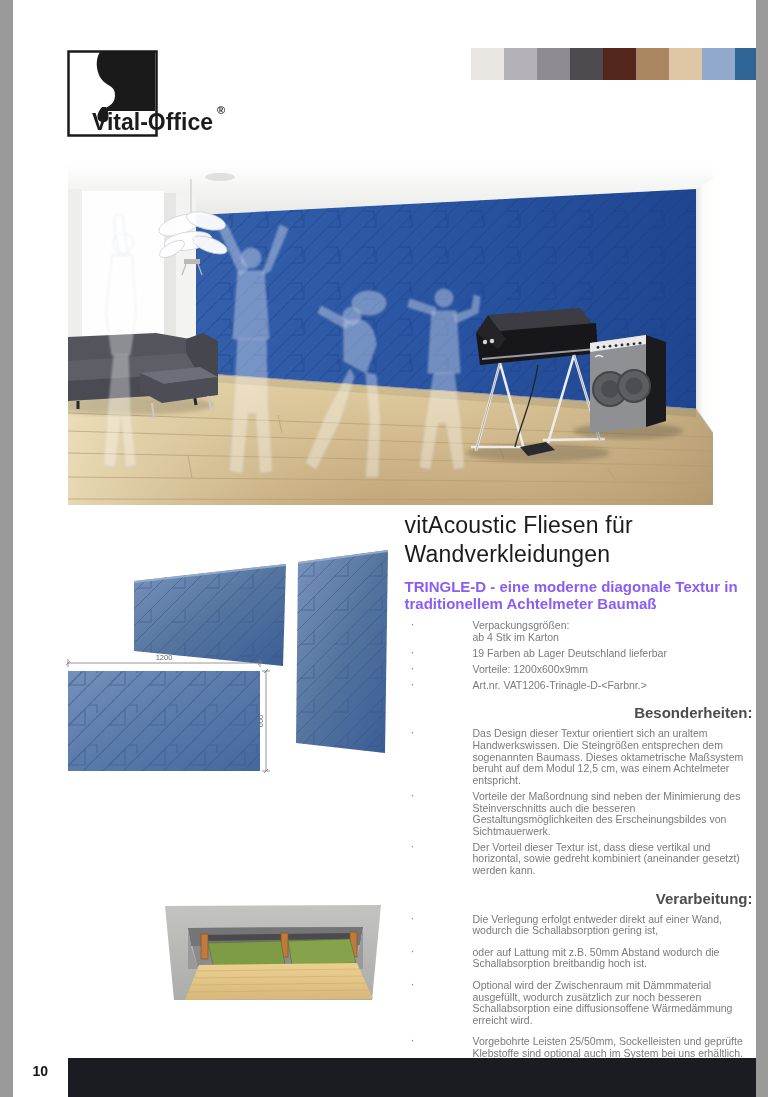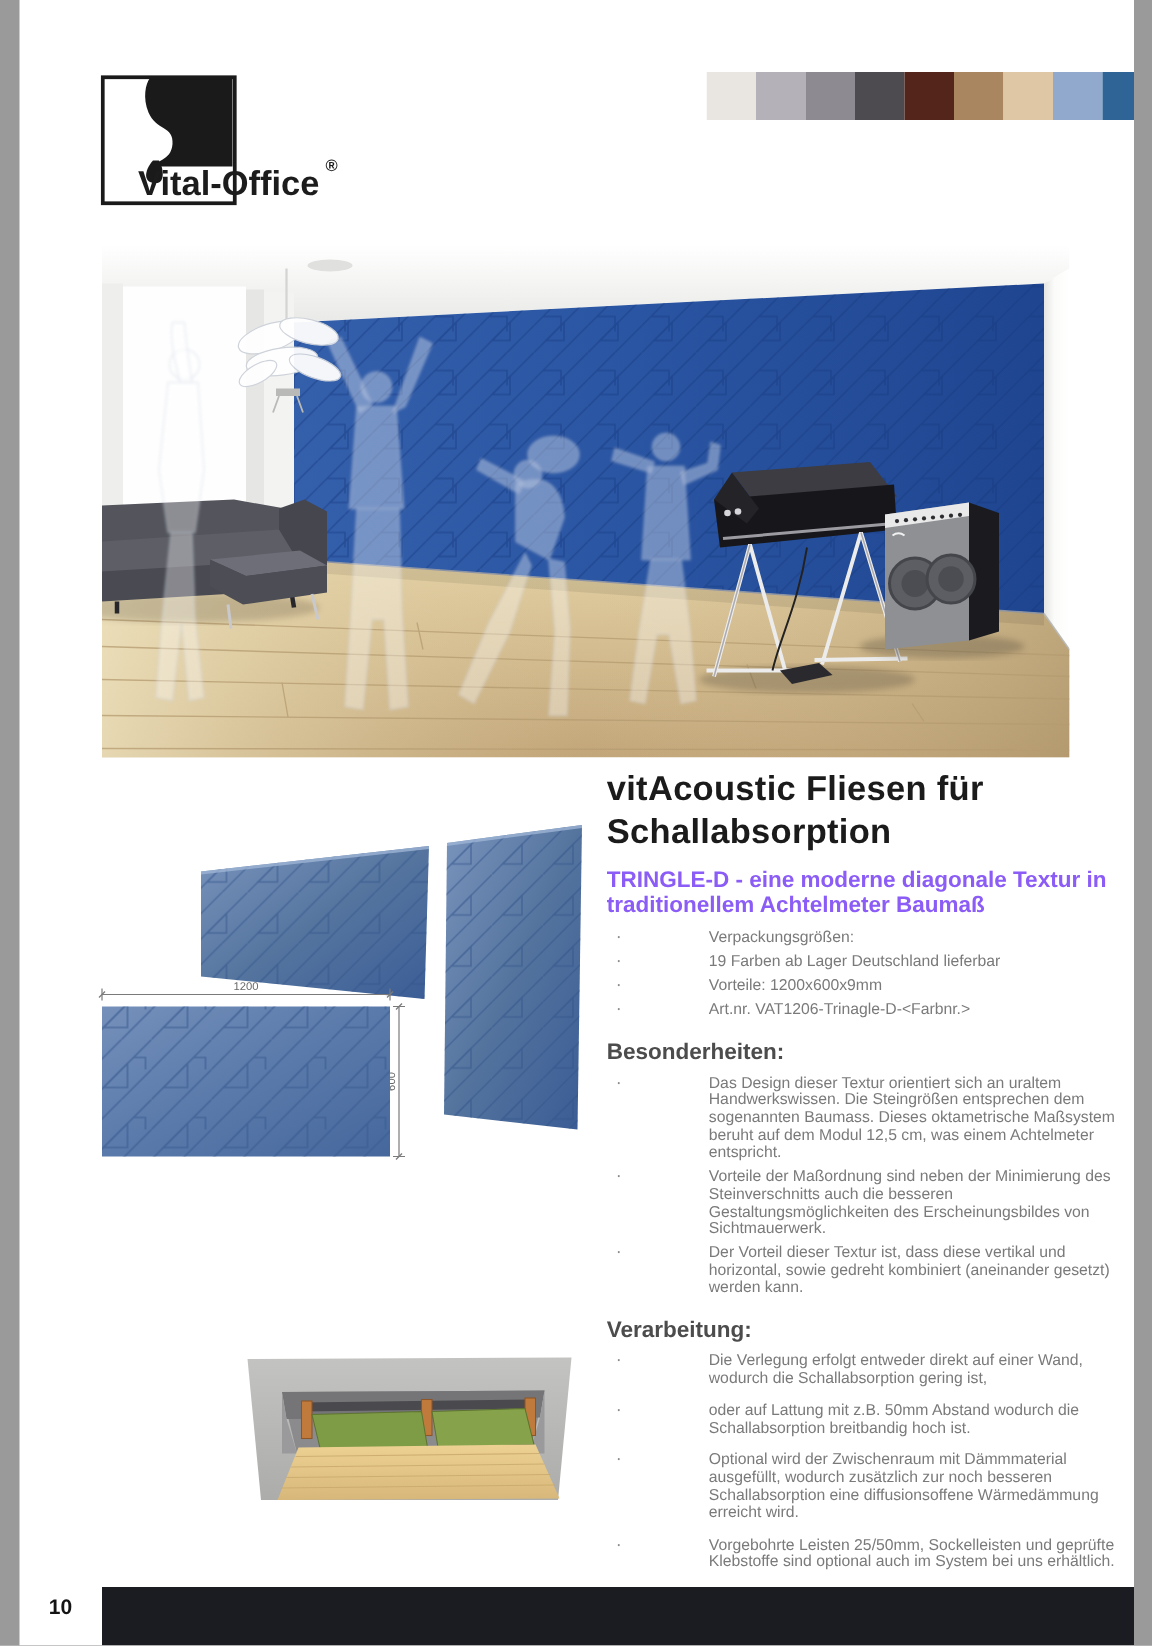--- a/index.html
+++ b/index.html
@@ -19,32 +19,32 @@
   
   .hero{position:absolute;left:55px;top:163px;width:645px;height:342px;}
   
   .panel-h{position:absolute;left:118px;top:561px;width:158px;height:108px;}
   .panel-v{position:absolute;left:281px;top:549px;width:96px;height:206px;}
   .panel-flat{position:absolute;left:48px;top:653px;width:214px;height:124px;}
   .mount{position:absolute;left:148px;top:903px;width:224px;height:112px;}
   
   .right-col{position:absolute;left:392px;top:511px;width:348px;color:#7a7a7a;}
   .right-col h1{
-    margin:0 0 9px 0;font-size:23px;line-height:29px;font-weight:bold;color:#1b1b1b;
+    margin:0 0 9px 0;font-size:23px;line-height:29px;font-weight:normal;color:#1b1b1b;
     letter-spacing:.2px;
   }
   .right-col .subtitle{
     margin:0 0 8px 0;font-size:15px;line-height:17px;font-weight:bold;color:#8b5cf6;
   }
   ul.blist{list-style:none;margin:0;padding:0;font-size:10.5px;line-height:11.6px;}
   ul.blist li{position:relative;padding-left:28px;margin-bottom:4.5px;}
   ul.blist .dot{position:absolute;left:6px;top:-1px;font-size:12px;color:#8a8a8a;}
   ul.blist .line{display:block;margin-left:40px;}
   .right-col h3{
-    margin:13px 0 7px 0;font-size:15px;line-height:17px;font-weight:bold;color:#4c4c4c;
+    margin:13px 0 7px 0;font-size:15px;line-height:17px;font-weight:bold;color:#4c4c4c;text-align:right;
   }
   ul.blist.spaced li{margin-bottom:10px;}
   
   .footer-bar{position:absolute;left:55px;top:1058px;width:713px;height:39px;background:#1b1b22;}
   .page-number{
     position:absolute;left:20px;top:1063px;font-size:14px;font-weight:bold;color:#141414;
   }
   svg{display:block;}
 </style>
 </head>
@@ -403,28 +403,29 @@
           <line x1="30" y1="82" x2="206" y2="80"></line>
           <line x1="27" y1="89" x2="209" y2="87"></line>
         </g>
       </g>
     </svg>
   </div>
 
   <div class="right-col">
     <h1>
       <span class="line" style="display:block">vitAcoustic Fliesen für</span>
-      <span class="line" style="display:block">Schallabsorption</span>
+      <span class="line" style="display:block">Wandverkleidungen</span>
     </h1>
     <p class="subtitle">TRINGLE-D - eine moderne diagonale Textur in traditionellem Achtelmeter Baumaß</p>
 
     <ul class="blist">
       <li>
         <span class="dot">·</span>
         <span class="line">Verpackungsgrößen:</span>
+        <span class="line">ab 4 Stk im Karton</span>
       </li>
       <li>
         <span class="dot">·</span>
         <span class="line">19 Farben ab Lager Deutschland lieferbar</span>
       </li>
       <li>
         <span class="dot">·</span>
         <span class="line">Vorteile: 1200x600x9mm</span>
       </li>
       <li>

